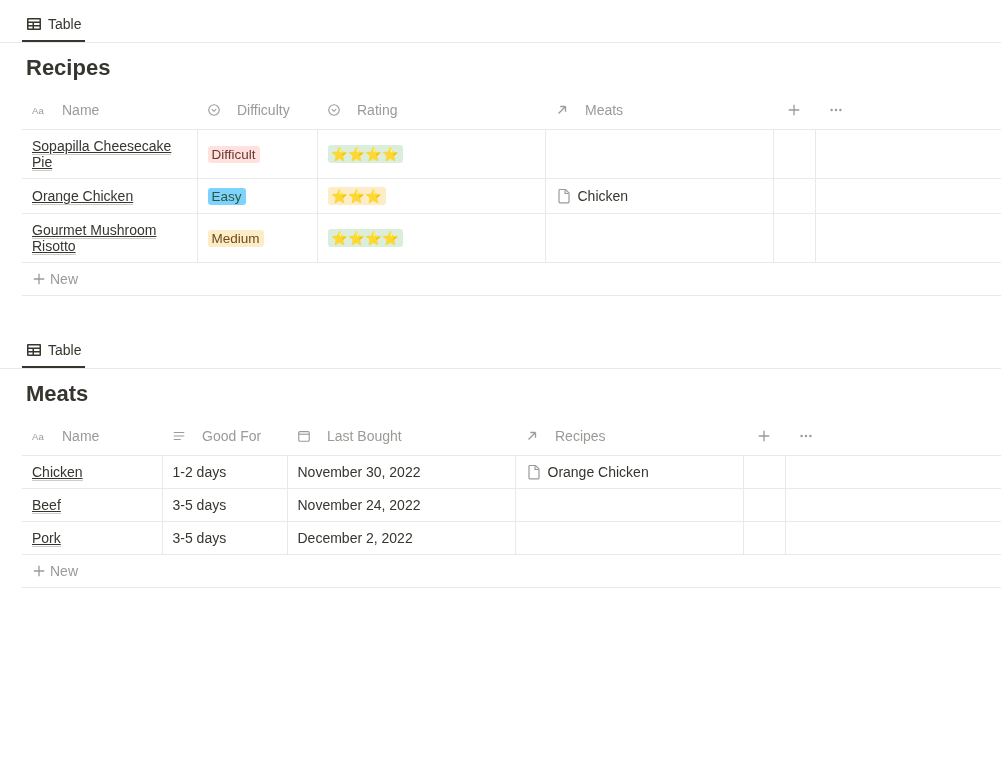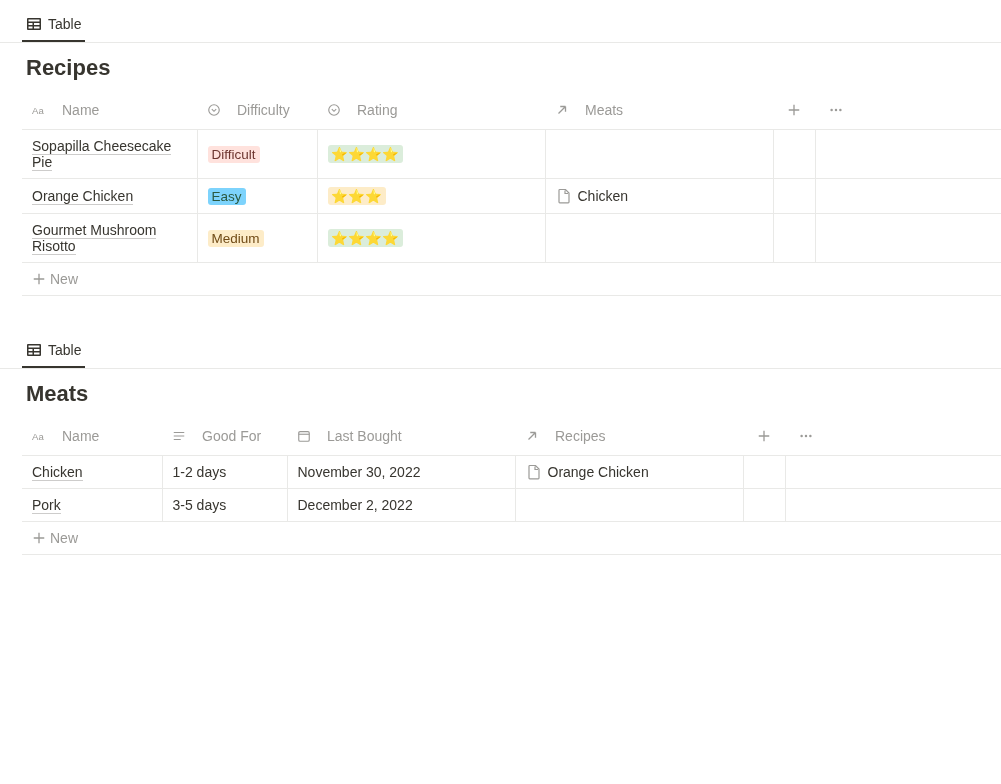--- a/index.html
+++ b/index.html
@@ -52,20 +52,21 @@
     border-right: 1px solid #e9e9e7;
   }
   .table td:last-child { border-right: none; }
   .prop-header { display: flex; align-items: center; gap: 16px; }
   .prop-header svg { width: 14px; height: 14px; fill: #9b9a97; }
   .cell-name {
     font-weight: 500;
     border-bottom: 1px solid rgba(55,53,47,0.25);
     display: inline;
     cursor: pointer;
+    text-decoration: underline;
   }
   .tag {
     display: inline-block;
     padding: 1px 4px;
     border-radius: 3px;
     font-size: 13.5px;
   }
   .tag-difficult { background: #ffe2dd; color: #6e3630; }
   .tag-easy { background: #7dd3fc; color: #2b5940; }
   .tag-medium { background: #fdecc8; color: #704b16; }
@@ -300,20 +301,28 @@
               <svg viewBox="0 0 16 16" width="16" height="16" style="fill:#9b9a97">
                 <path d="M4 1.5h5.5L13 5v9a.8.8 0 01-.8.8H3.8A.8.8 0 013 14V2.3a.8.8 0 01.8-.8H4zm5 1v3h3" fill="none" stroke="#9b9a97" stroke-width="1.2"></path>
               </svg>
               <span>Orange Chicken</span>
             </div>
           </td>
     <td></td>
           <td></td>
         </tr>
         <tr>
+    <td><span class="cell-name">Beef</span></td>
+    <td><span>3-5 days</span></td>
+    <td><span>November 24, 2022</span></td>
+    <td></td>
+    <td></td>
+          <td></td>
+        </tr>
+        <tr>
     <td><span class="cell-name">Pork</span></td>
     <td><span>3-5 days</span></td>
     <td><span>December 2, 2022</span></td>
     <td></td>
     <td></td>
           <td></td>
         </tr>
       </tbody>
   </table>
   <div class="new-row">

